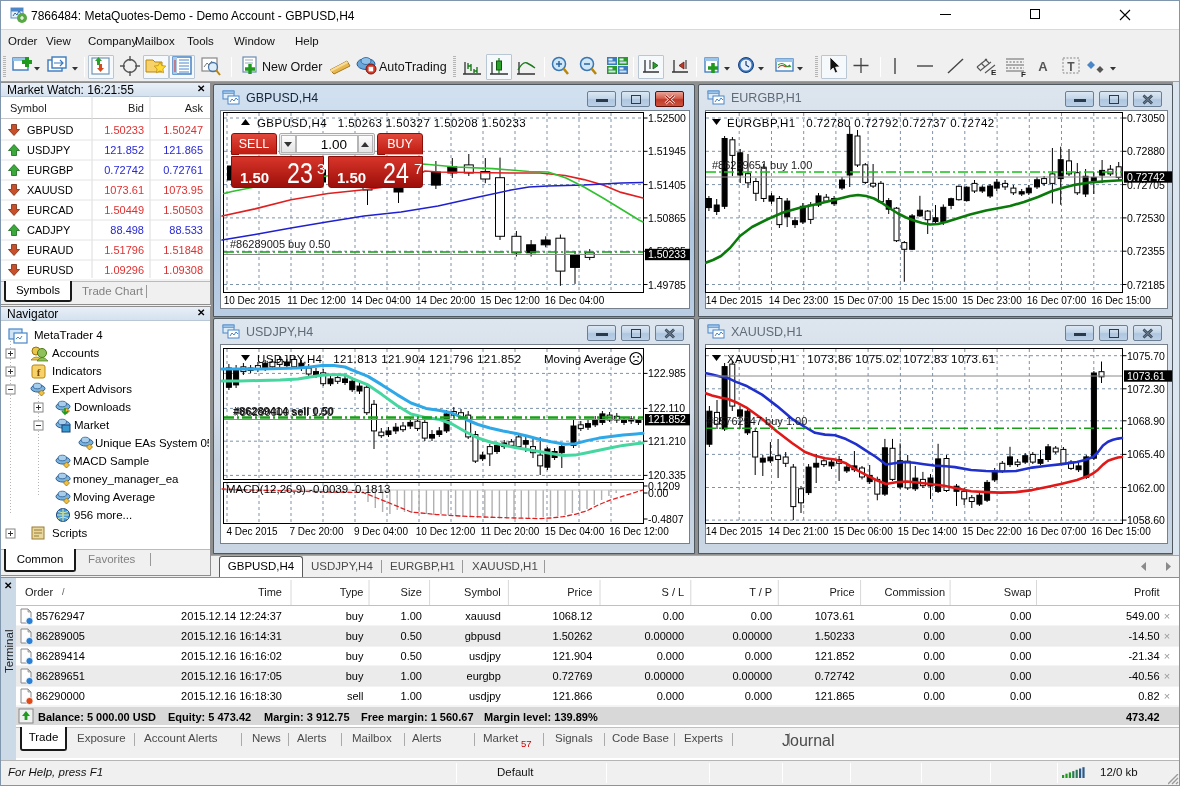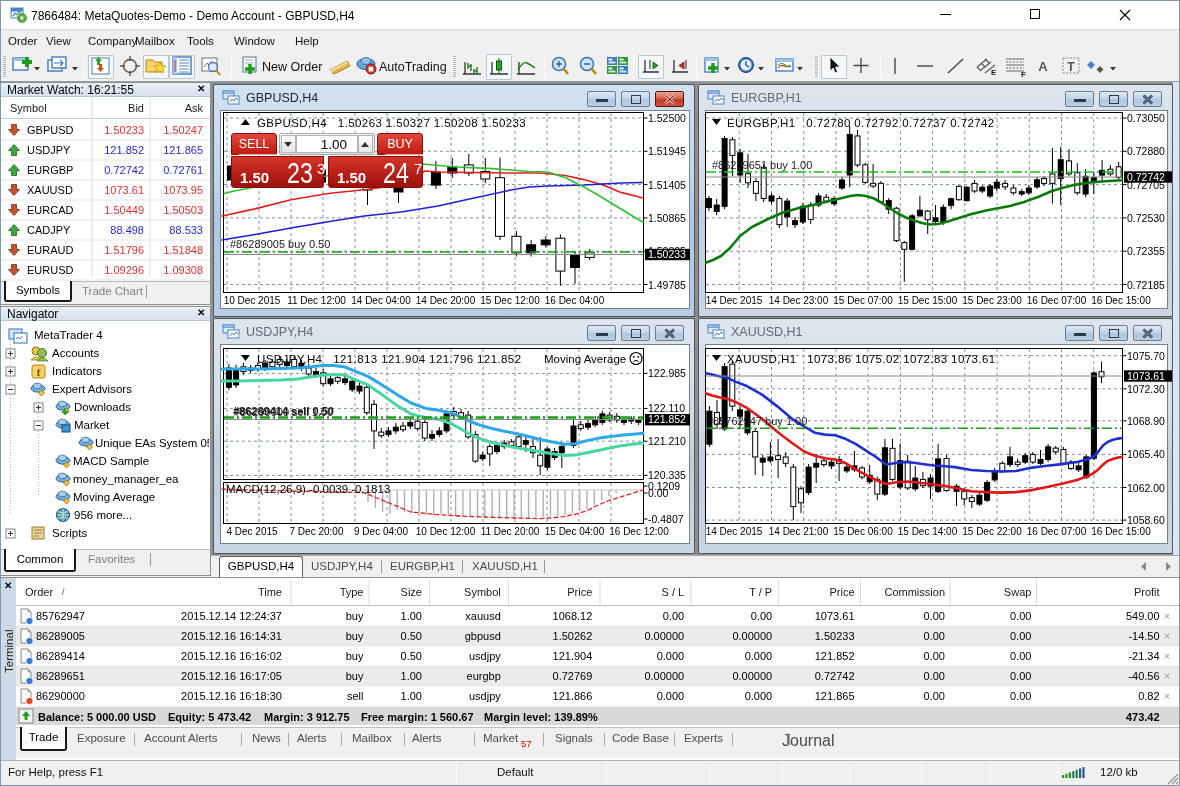--- a/index.html
+++ b/index.html
@@ -1202,21 +1202,21 @@
 <div class="abs" style="left:288px;top:733px;width:1px;height:13px;background:#aaa;"></div>
 <div class="abs" style="left:341px;top:733px;width:1px;height:13px;background:#aaa;"></div>
 <div class="abs" style="left:404px;top:733px;width:1px;height:13px;background:#aaa;"></div>
 <div class="abs" style="left:474px;top:733px;width:1px;height:13px;background:#aaa;"></div>
 <div class="abs" style="left:543px;top:733px;width:1px;height:13px;background:#aaa;"></div>
 <div class="abs" style="left:604px;top:733px;width:1px;height:13px;background:#aaa;"></div>
 <div class="abs" style="left:674px;top:733px;width:1px;height:13px;background:#aaa;"></div>
 <div class="abs" style="left:732px;top:733px;width:1px;height:13px;background:#aaa;"></div>
 <div class="abs" style="left:789px;top:733px;width:1px;height:13px;background:#aaa;"></div>
 <div class="abs" style="left:0;top:760px;width:1180px;height:26px;background:#f0f0f0;border-top:1px solid #b5b5b5;"></div>
-<div class="abs" style="left:8px;top:766px;font-size:11.5px;color:#111;">For Help, press F1</div>
+<div class="abs" style="left:8px;top:766px;font-size:11.5px;color:#111;font-style:italic;">For Help, press F1</div>
 <div class="abs" style="left:497px;top:766px;font-size:11.5px;color:#111;">Default</div>
 <div class="abs" style="left:456px;top:763px;width:1px;height:20px;background:#cfcfcf;border-right:1px solid #fff;"></div>
 <div class="abs" style="left:606px;top:763px;width:1px;height:20px;background:#cfcfcf;border-right:1px solid #fff;"></div>
 <div class="abs" style="left:709px;top:763px;width:1px;height:20px;background:#cfcfcf;border-right:1px solid #fff;"></div>
 <div class="abs" style="left:782px;top:763px;width:1px;height:20px;background:#cfcfcf;border-right:1px solid #fff;"></div>
 <div class="abs" style="left:850px;top:763px;width:1px;height:20px;background:#cfcfcf;border-right:1px solid #fff;"></div>
 <div class="abs" style="left:921px;top:763px;width:1px;height:20px;background:#cfcfcf;border-right:1px solid #fff;"></div>
 <div class="abs" style="left:990px;top:763px;width:1px;height:20px;background:#cfcfcf;border-right:1px solid #fff;"></div>
 <div class="abs" style="left:1057px;top:763px;width:1px;height:20px;background:#cfcfcf;border-right:1px solid #fff;"></div>
 <svg class="abs" style="left:1061px;top:766px" width="26" height="13">

